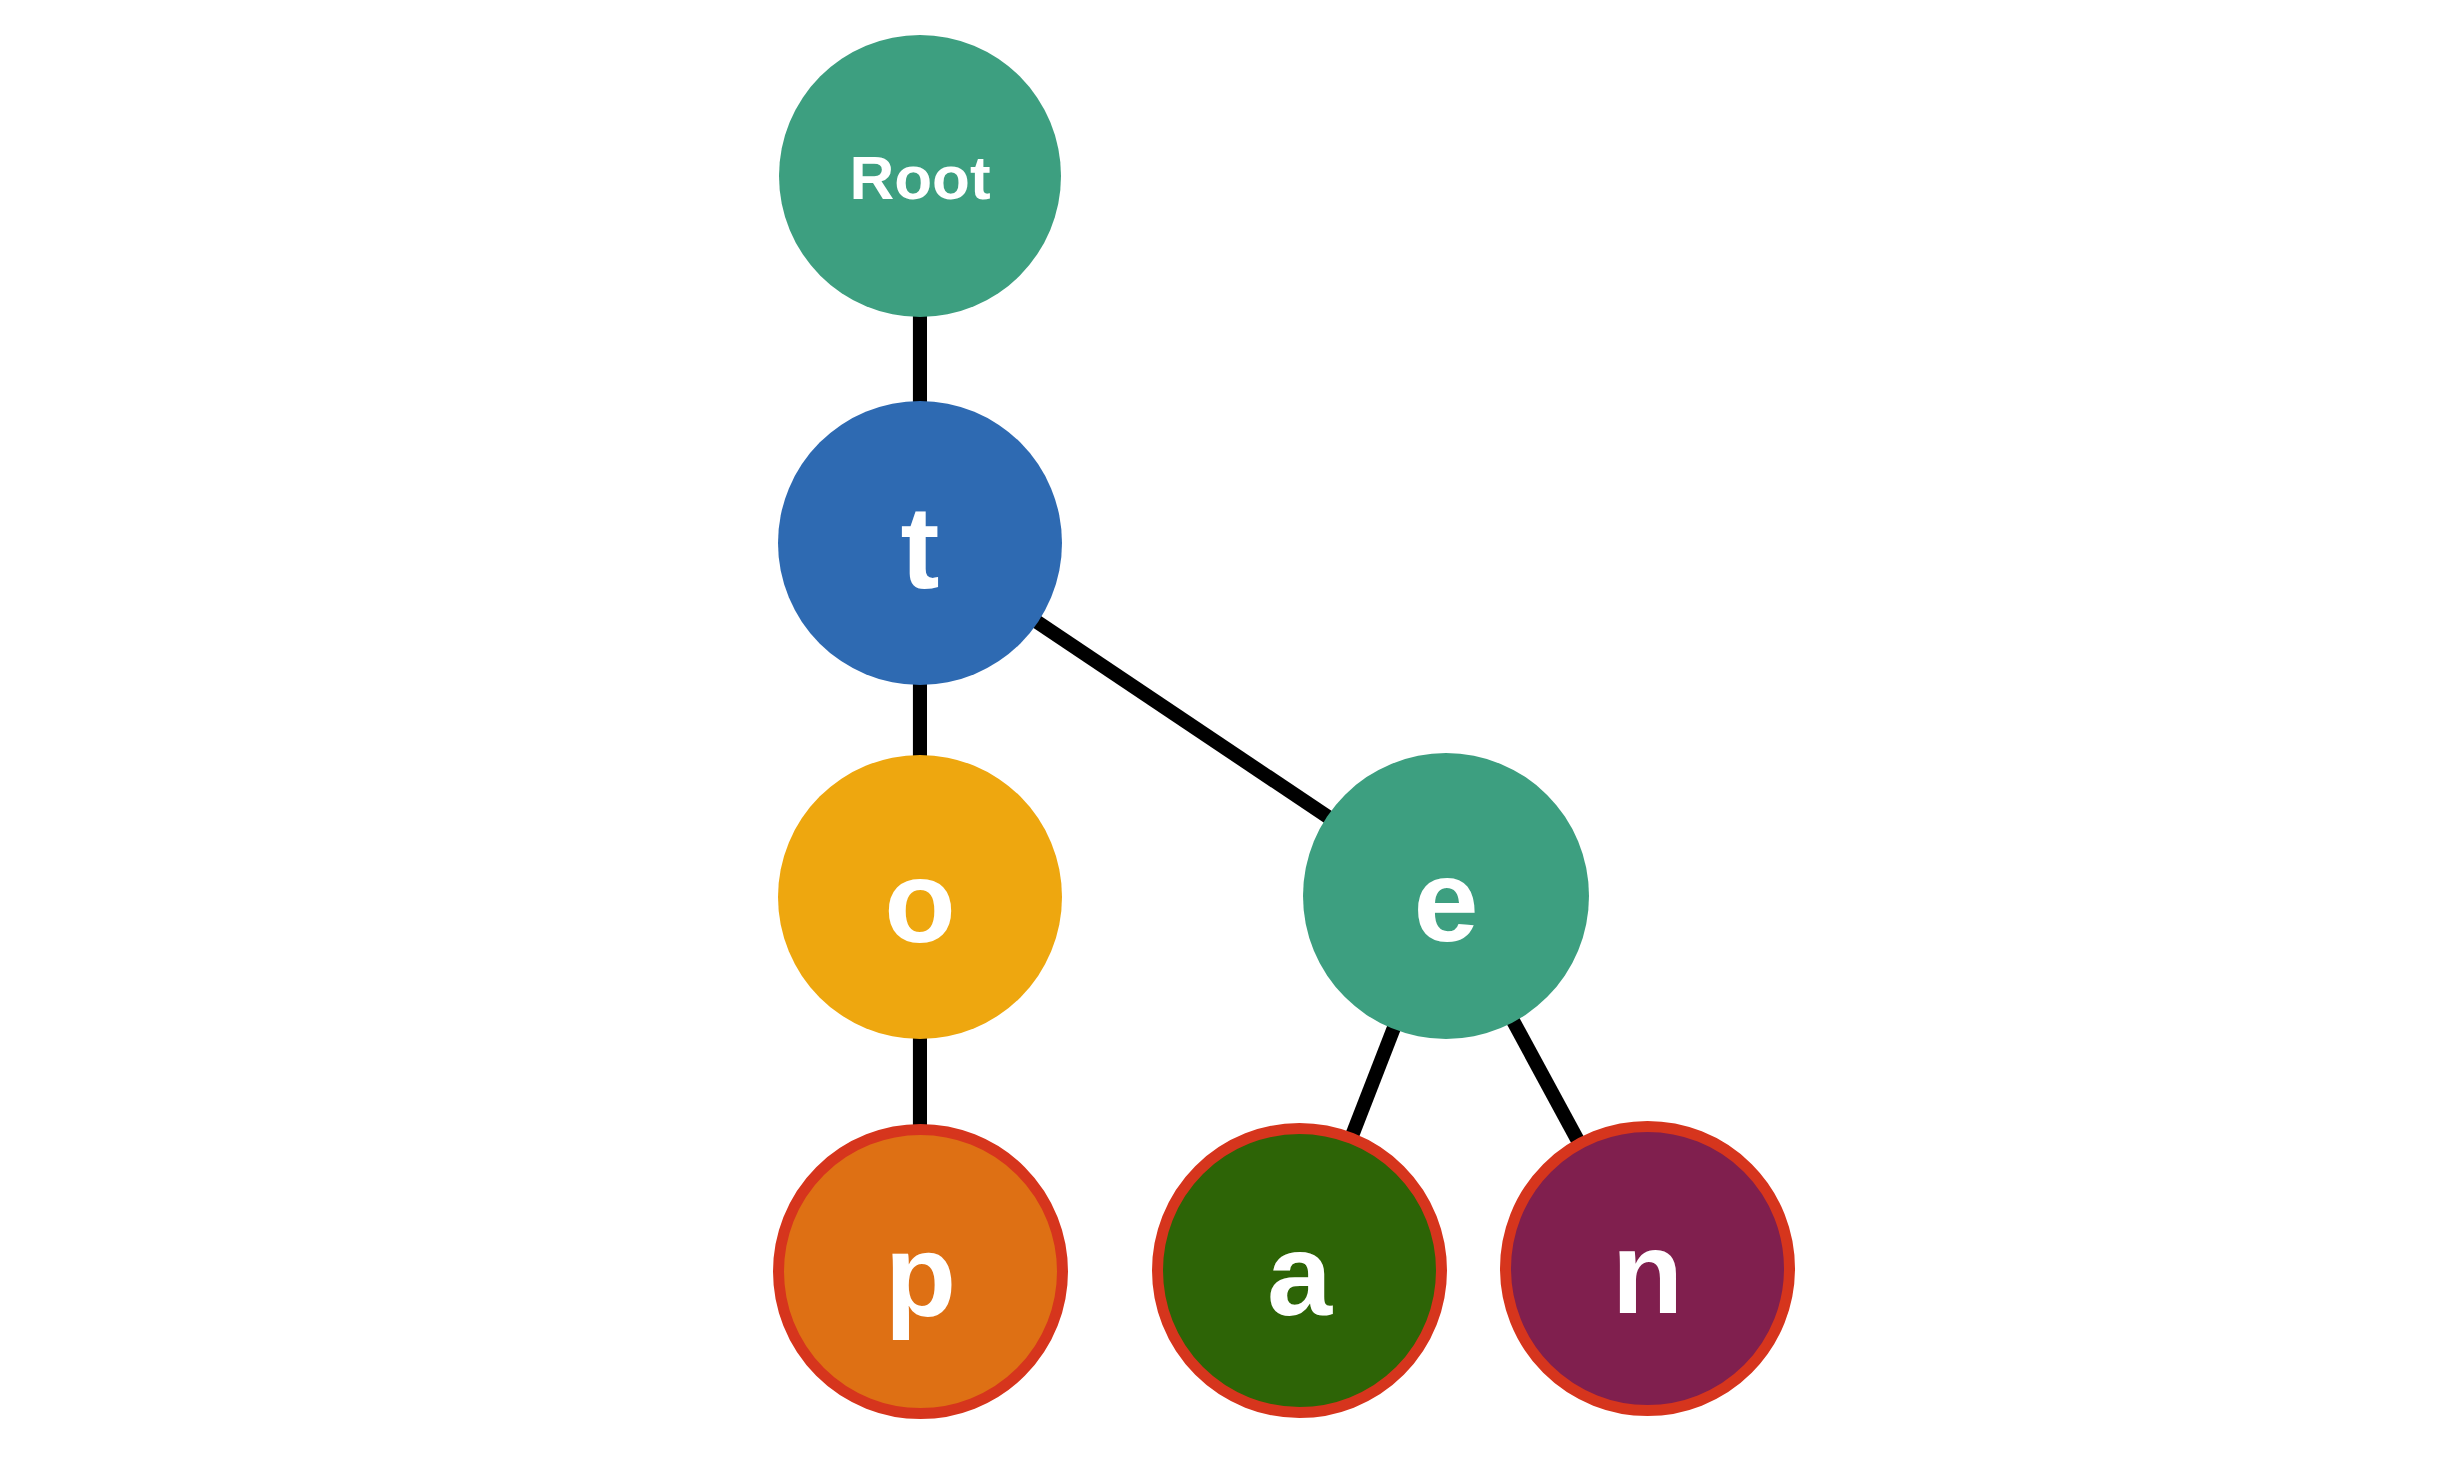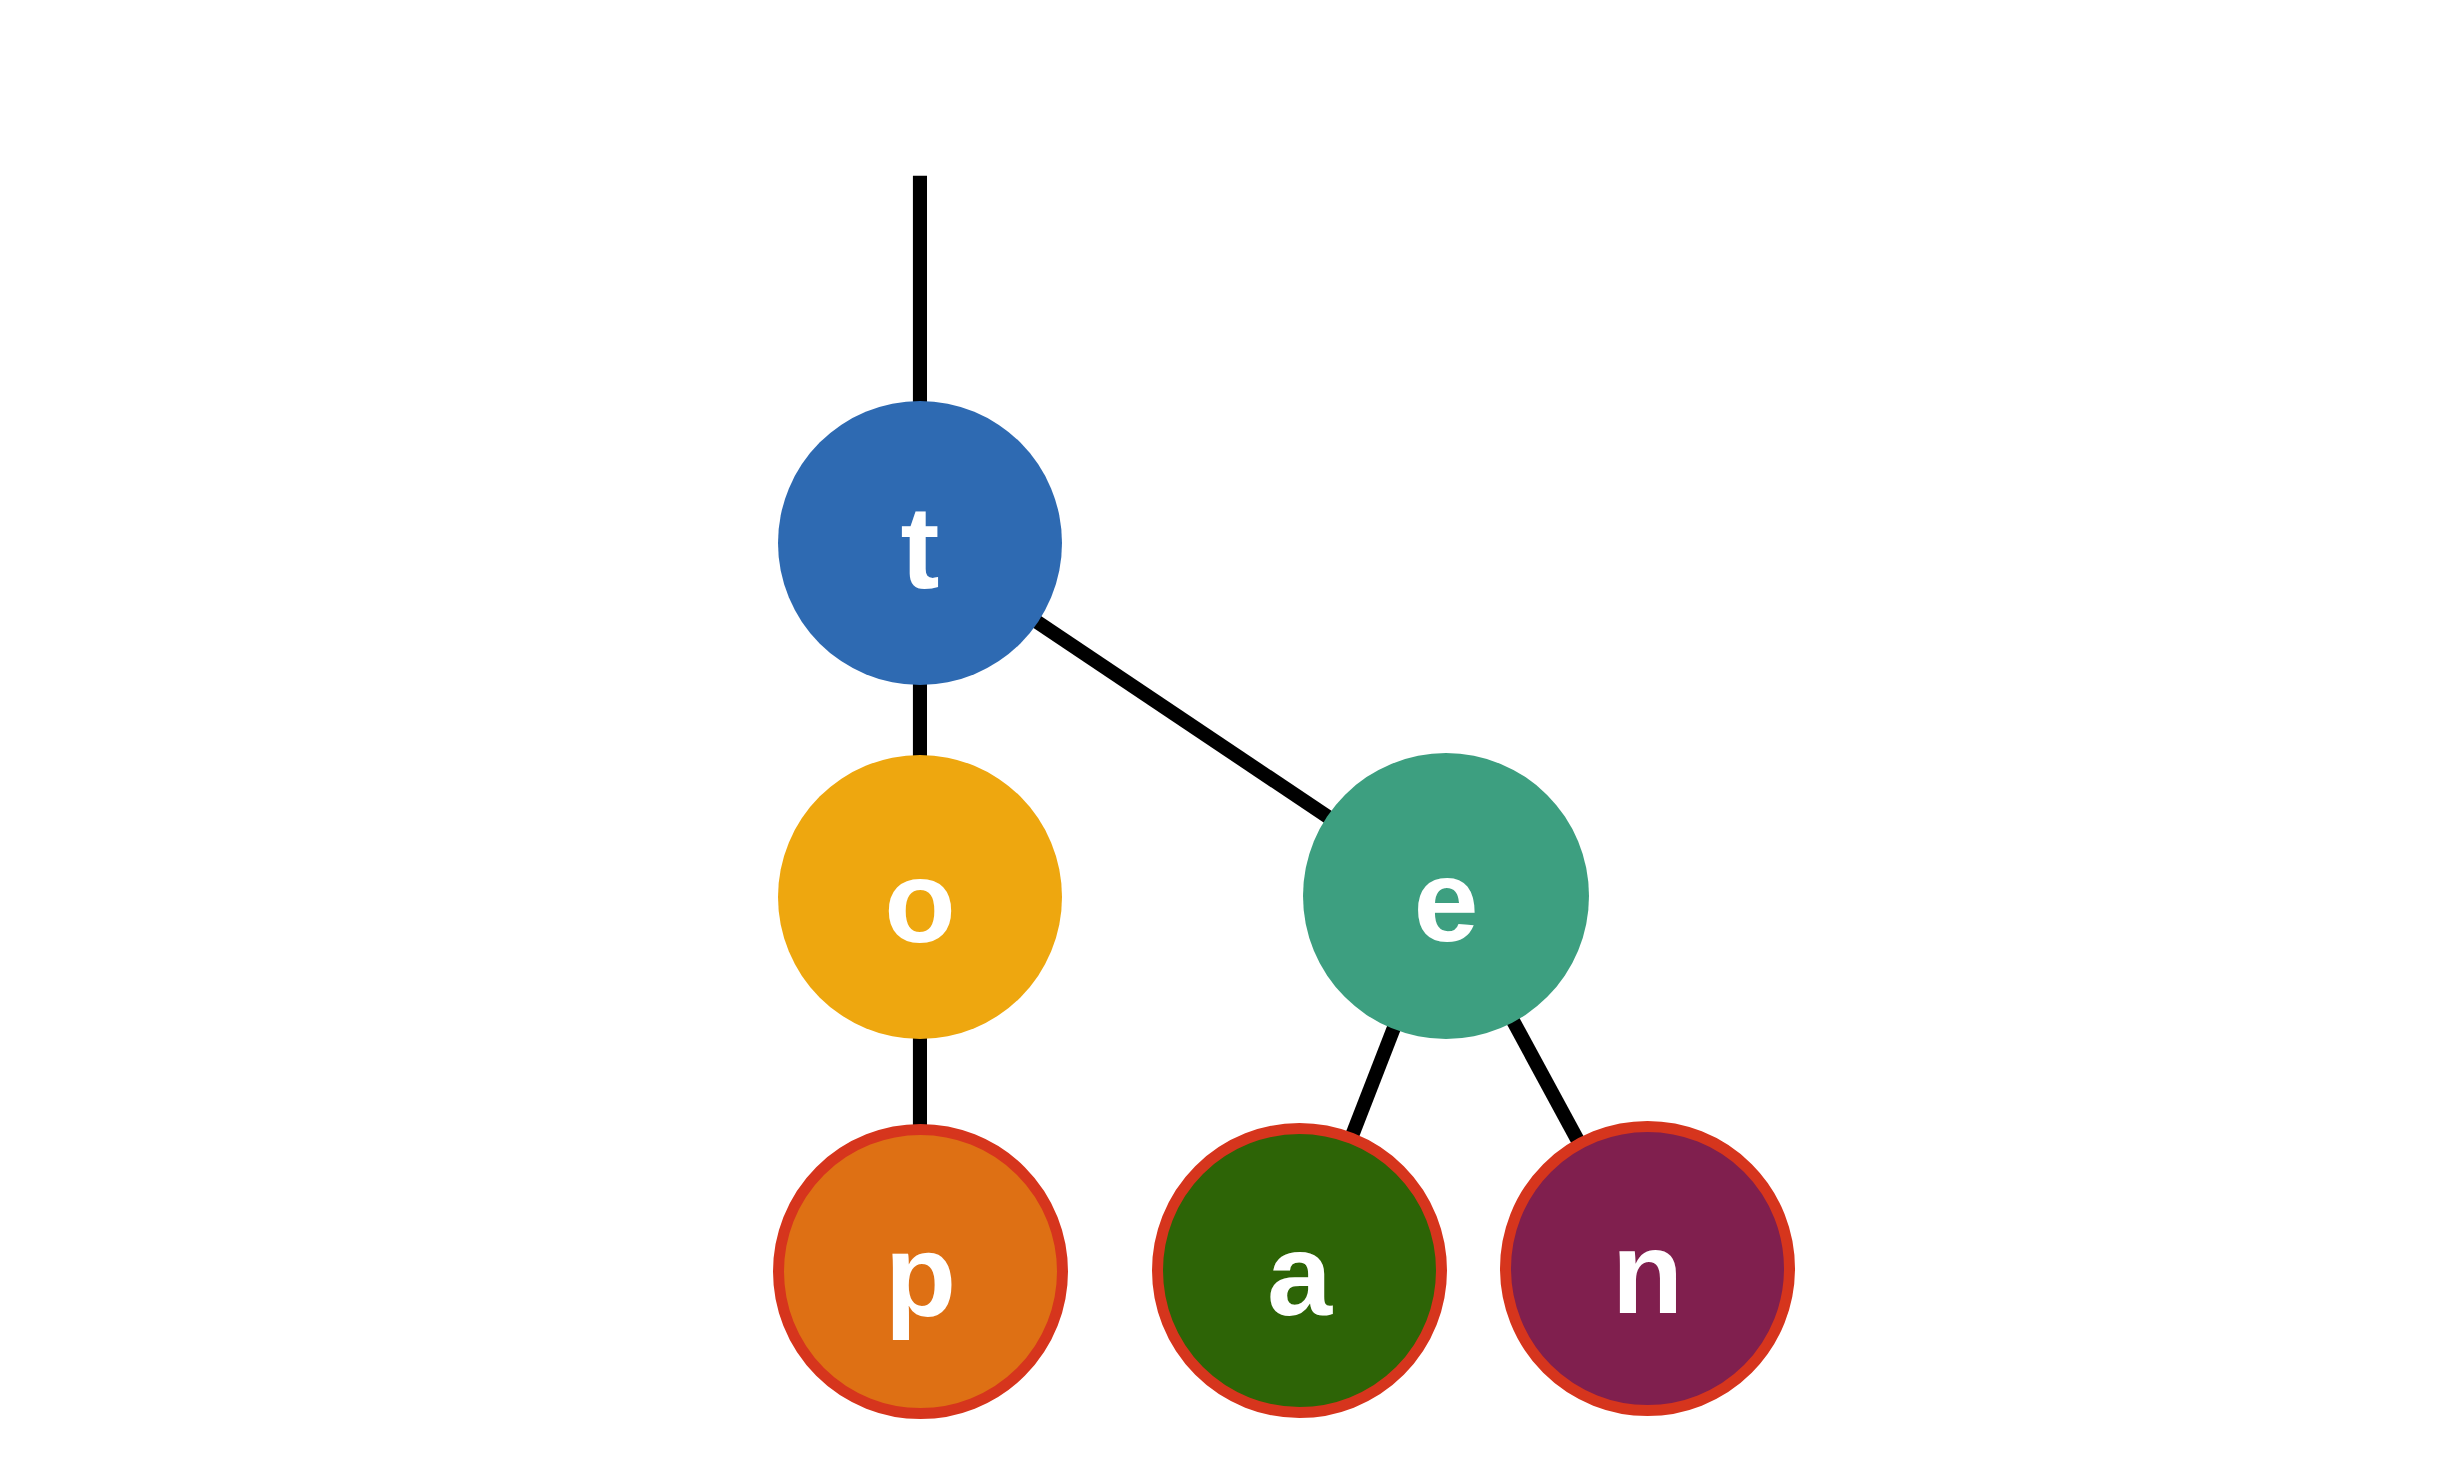--- a/index.html
+++ b/index.html
@@ -50,20 +50,23 @@
 <div class="stage">
   <svg class="edge-layer" id="edge-layer" xmlns="http://www.w3.org/2000/svg" viewBox="0 0 2620 1580">
       <line x1="979" y1="187" x2="979" y2="578" stroke="#000000" stroke-width="15"></line>
       <line x1="979" y1="578" x2="979" y2="954" stroke="#000000" stroke-width="15"></line>
       <line x1="979" y1="578" x2="1538" y2="953" stroke="#000000" stroke-width="15"></line>
       <line x1="979" y1="954" x2="979" y2="1353" stroke="#000000" stroke-width="15"></line>
       <line x1="1538" y1="953" x2="1383" y2="1352" stroke="#000000" stroke-width="15"></line>
       <line x1="1538" y1="953" x2="1753" y2="1350" stroke="#000000" stroke-width="15"></line>
     </svg>
   <div class="node-layer" id="node-layer">
+      <div class="node" style="left: 779px; top: 35px; width: 282px; height: 282px; background: rgb(61, 159, 128);">
+        <span class="label" style="font-size: 62px; color: rgb(255, 255, 255);">Root</span>
+      </div>
       <div class="node" style="left: 778px; top: 401px; width: 284px; height: 284px; background: rgb(46, 106, 178);">
         <span class="label" style="font-size: 117px; color: rgb(255, 255, 255);">t</span>
       </div>
       <div class="node" style="left: 778px; top: 755px; width: 284px; height: 284px; background: rgb(238, 167, 15);">
         <span class="label" style="font-size: 117px; color: rgb(255, 255, 255);">o</span>
       </div>
       <div class="node" style="left: 1303px; top: 753px; width: 286px; height: 286px; background: rgb(61, 159, 128);">
         <span class="label" style="font-size: 117px; color: rgb(255, 255, 255);">e</span>
       </div>
       <div class="node" style="left: 773px; top: 1124px; width: 295px; height: 295px; background: rgb(222, 112, 20); border: 11.3px solid rgb(214, 53, 29);">

